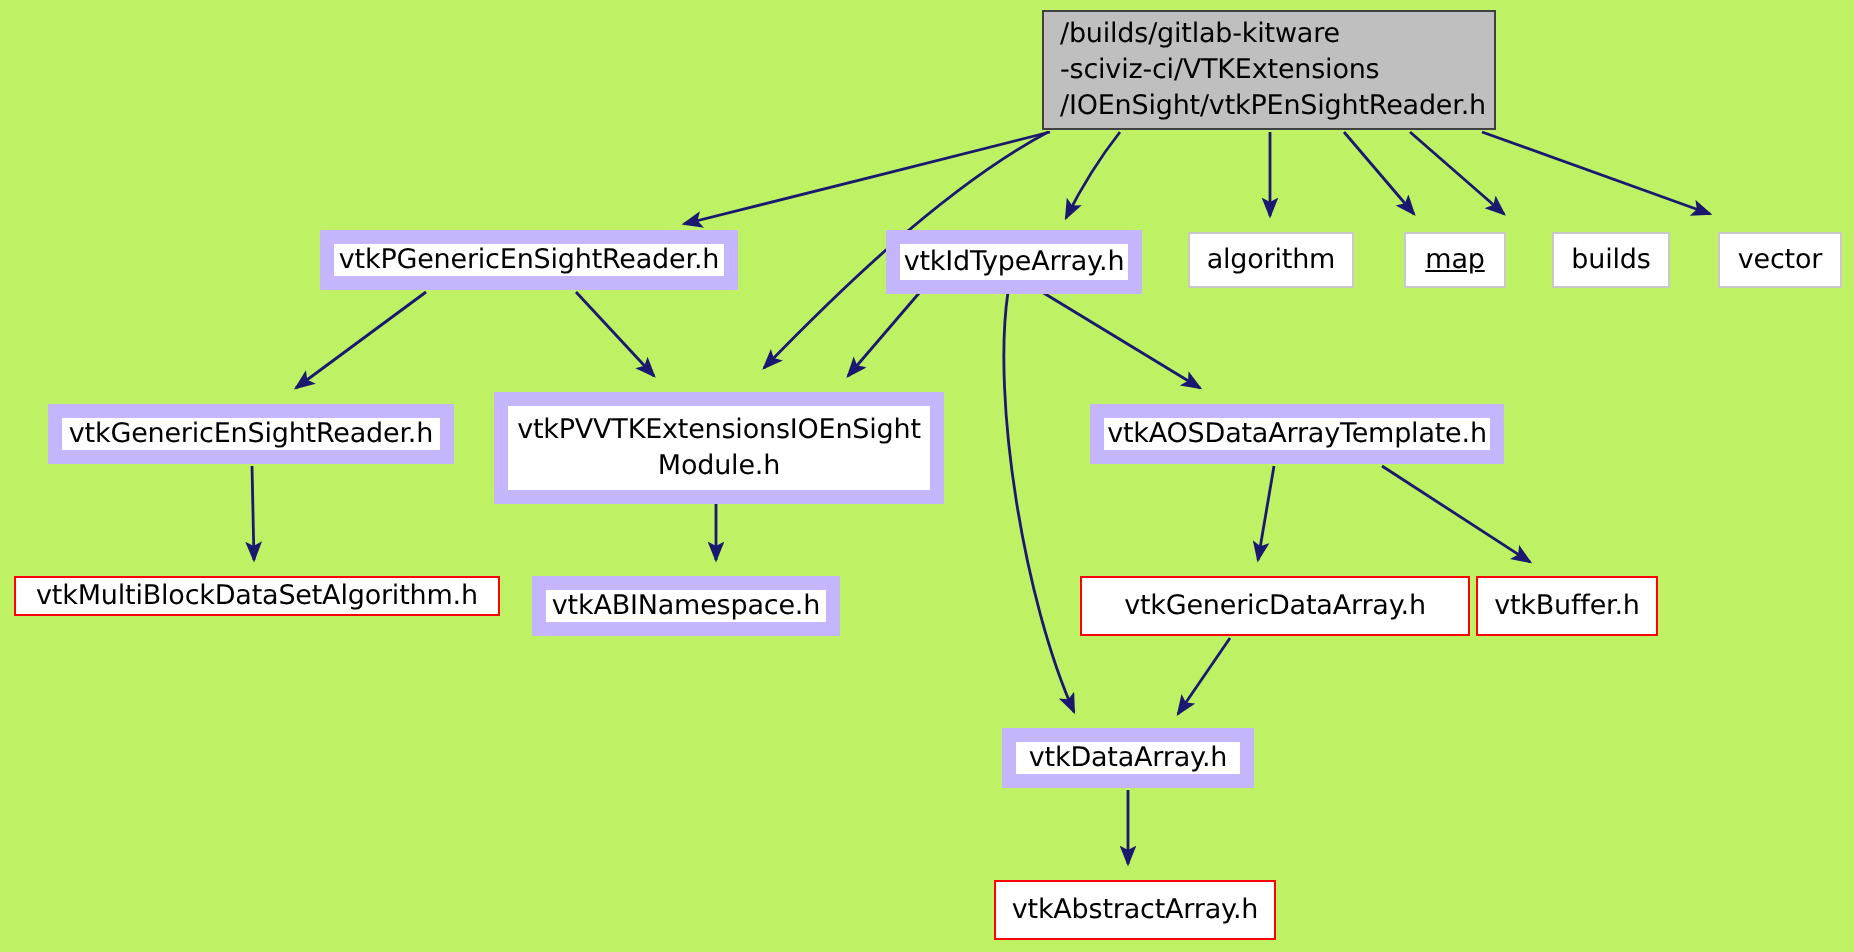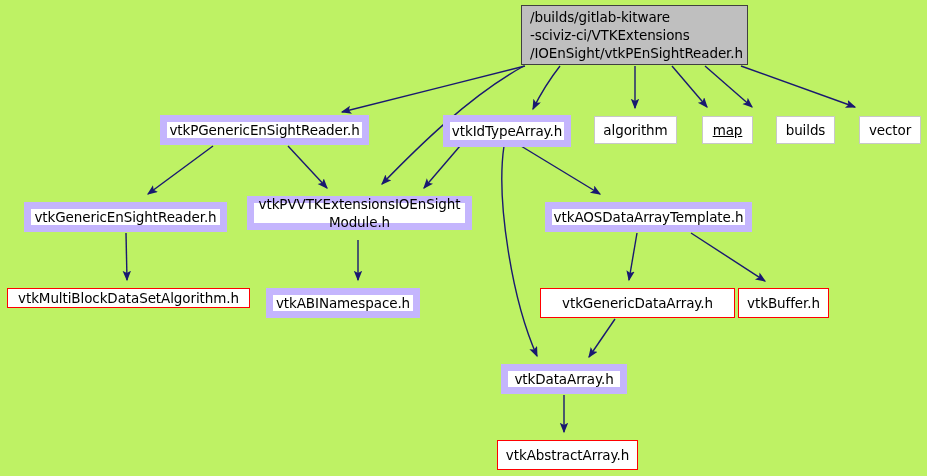--- a/index.html
+++ b/index.html
@@ -88,21 +88,21 @@
       <div class="node root" style="left: 521px; top: 5px; width: 227px; height: 60px;">/builds/gitlab-kitware
 -sciviz-ci/VTKExtensions
 /IOEnSight/vtkPEnSightReader.h</div>
       <div class="node" style="left: 160px; top: 115px; width: 209px; height: 30px;">vtkPGenericEnSightReader.h</div>
       <div class="node" style="left: 443px; top: 115px; width: 128px; height: 32px;">vtkIdTypeArray.h</div>
       <div class="node ext" style="left: 594px; top: 116px; width: 83px; height: 28px;">algorithm</div>
       <div class="node ext" style="left: 702px; top: 116px; width: 51px; height: 28px; text-decoration: underline;">map</div>
       <div class="node ext" style="left: 776px; top: 116px; width: 59px; height: 28px;">builds</div>
       <div class="node ext" style="left: 859px; top: 116px; width: 62px; height: 28px;">vector</div>
       <div class="node" style="left: 24px; top: 202px; width: 203px; height: 30px;">vtkGenericEnSightReader.h</div>
-      <div class="node" style="left: 247px; top: 196px; width: 225px; height: 34px;">vtkPVVTKExtensionsIOEnSight
+      <div class="node" style="left: 247px; top: 196px; width: 225px; height: 56px;">vtkPVVTKExtensionsIOEnSight
 Module.h</div>
       <div class="node" style="left: 545px; top: 202px; width: 207px; height: 30px;">vtkAOSDataArrayTemplate.h</div>
       <div class="node red" style="left: 7px; top: 288px; width: 243px; height: 20px;">vtkMultiBlockDataSetAlgorithm.h</div>
       <div class="node" style="left: 266px; top: 288px; width: 154px; height: 30px;">vtkABINamespace.h</div>
       <div class="node red" style="left: 540px; top: 288px; width: 195px; height: 30px;">vtkGenericDataArray.h</div>
       <div class="node red" style="left: 738px; top: 288px; width: 91px; height: 30px;">vtkBuffer.h</div>
       <div class="node" style="left: 501px; top: 364px; width: 126px; height: 30px;">vtkDataArray.h</div>
       <div class="node red" style="left: 497px; top: 440px; width: 141px; height: 30px;">vtkAbstractArray.h</div>
     </div>
 

